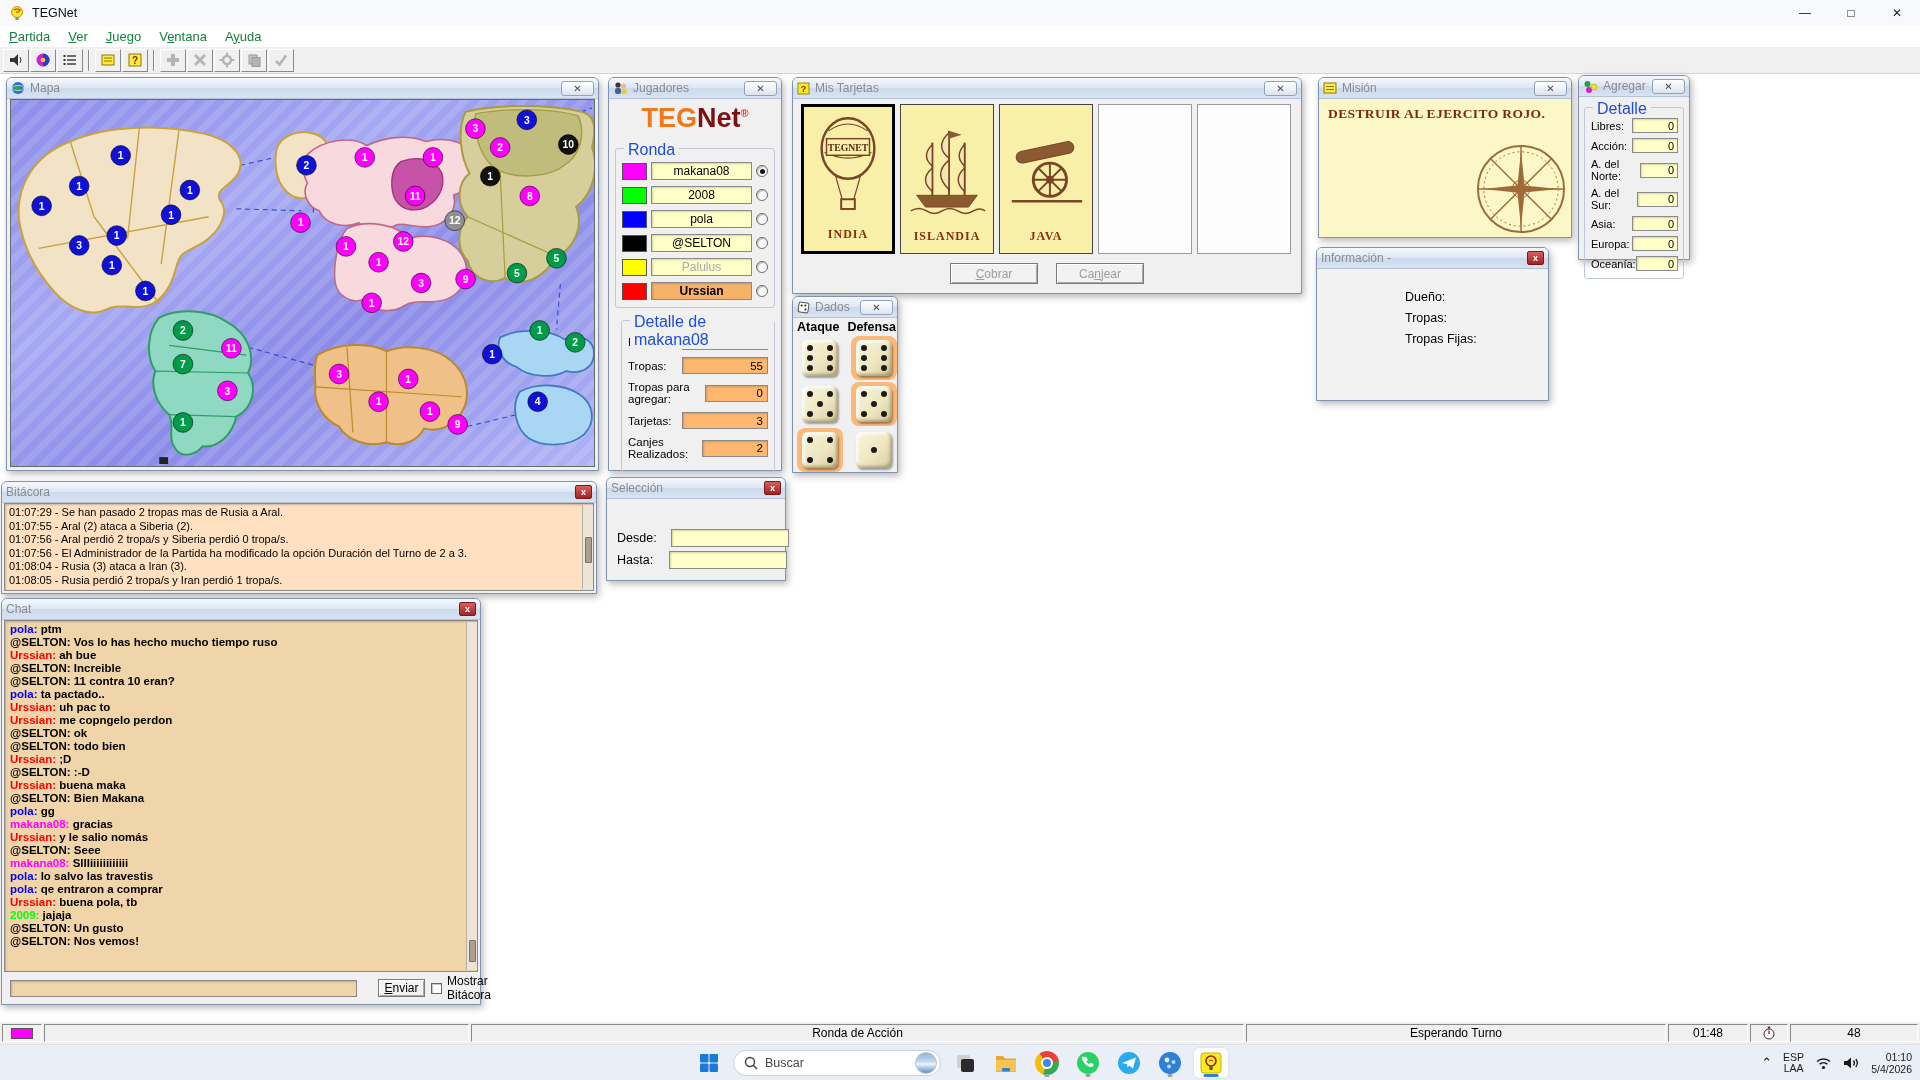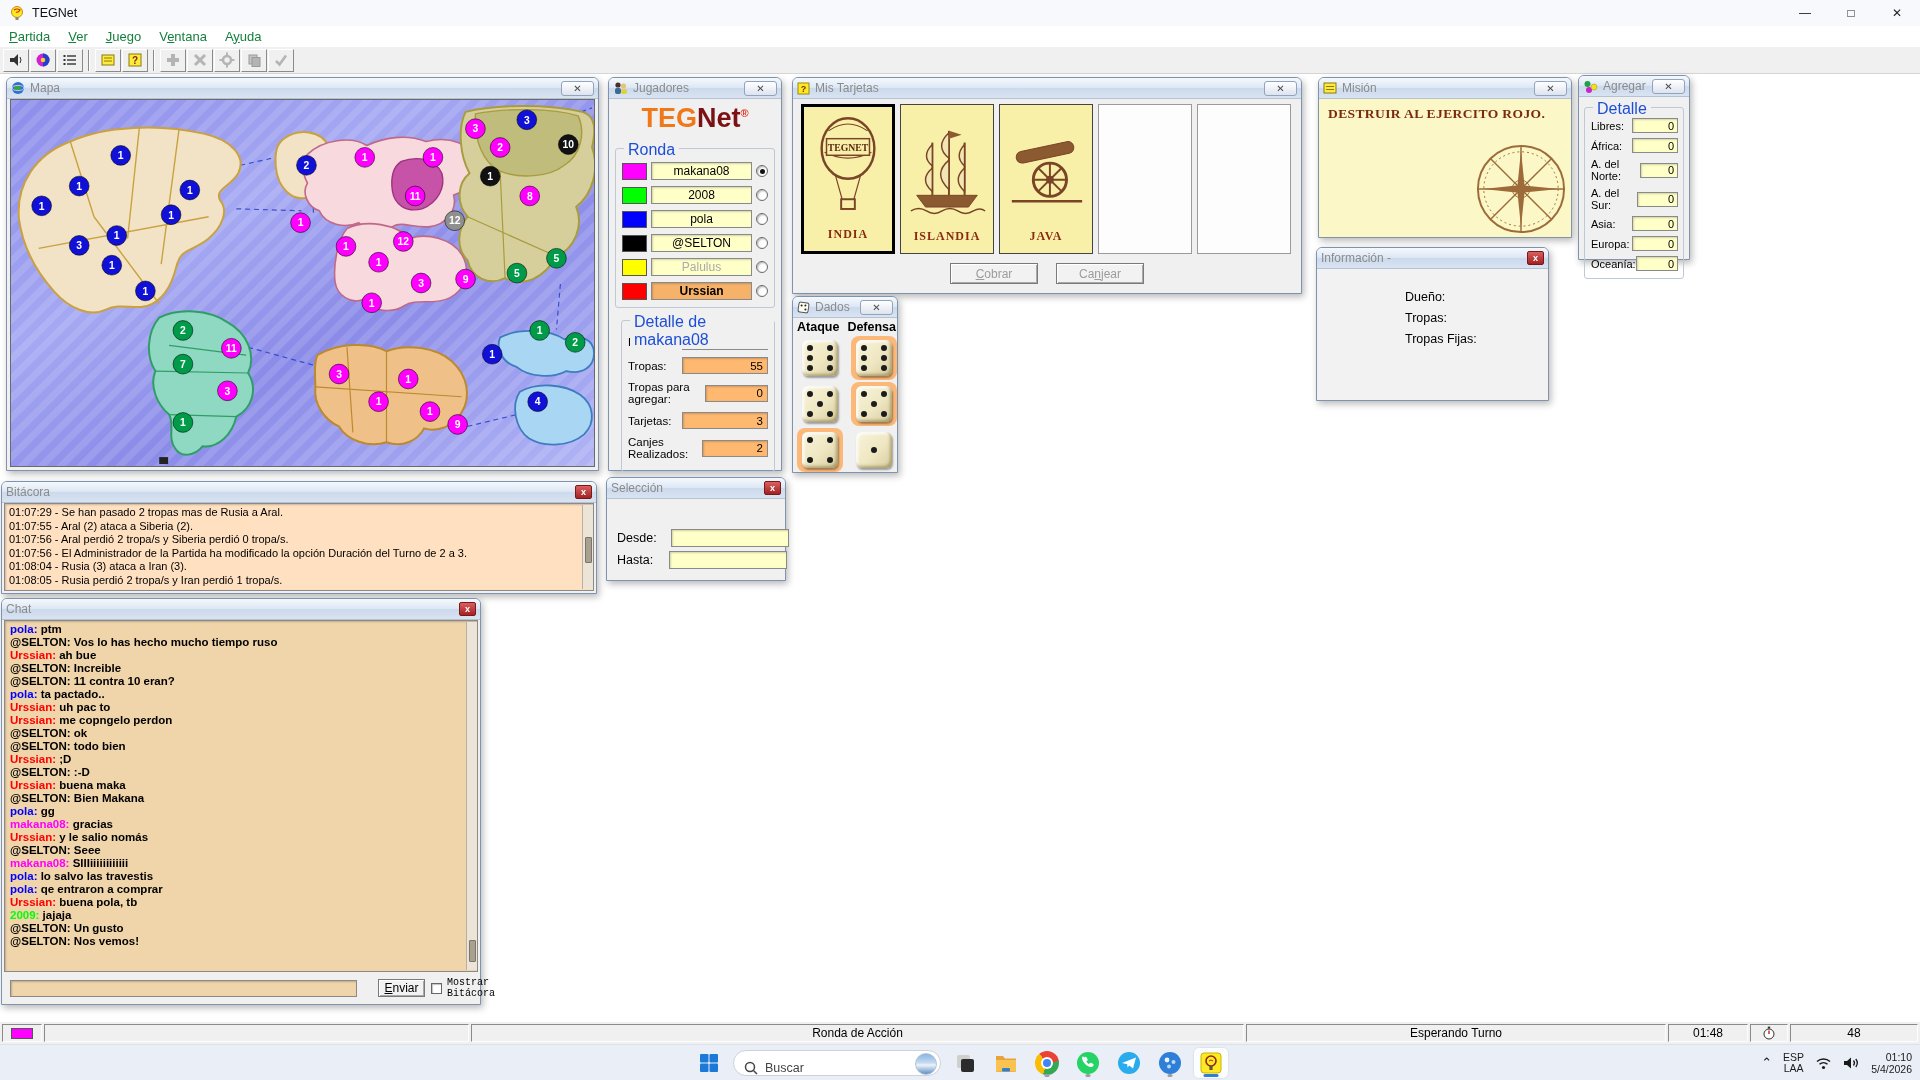--- a/index.html
+++ b/index.html
@@ -102,35 +102,35 @@
   .sel-row input { width:118px; height:18px; margin-left:12px; font-size:12px; outline:none; }
 
   
   .chat-body { position:absolute; left:2px; right:2px; top:21px; bottom:32px; background:#F0D4AA; border:1px solid #8A8A8A; box-shadow:inset 1px 1px 2px rgba(0,0,0,.2); padding:2px 16px 2px 5px; overflow:hidden; }
   .cline { font-size:11.5px; line-height:13px; font-weight:bold; color:#000; }
   .chat-scroll { top:23px; bottom:34px; }
   .chat-inrow { position:absolute; left:0; right:0; bottom:4px; height:24px; display:flex; align-items:center; }
   .chat-inrow input { position:absolute; left:8px; width:347px; height:17px; background:#F0D4AA; border:1px solid #8A8A8A; box-shadow:inset 1px 1px 2px rgba(0,0,0,.2); font-size:11.5px; outline:none; }
   .chat-send { position:absolute; left:376px; width:47px; height:18px; }
   .chk { position:absolute; left:429px; width:11px; height:11px; background:#FFF; border:1px solid #666; box-shadow:inset 1px 1px 1px rgba(0,0,0,.25); }
-  .chk-label { position:absolute; left:445px; font-size:10px;font-family:Liberation Mono, monospace; }
+  .chk-label { position:absolute; left:445px; font-size:12px; }
 
   
   .statusbar { position:absolute; left:0; right:0; top:1022px; height:22px; background:#F0F0F0; display:flex; gap:2px; padding:2px; }
   .spanel { border:1px solid; border-color:#8A8A8A #FDFDFD #FDFDFD #8A8A8A; display:flex; align-items:center; justify-content:center; font-size:12px; color:#000; }
   .chip { width:22px; height:11px; border:1px solid #555; }
 
   
   .taskbar { position:absolute; left:0; right:0; top:1044px; height:36px; background:#EAEEF6; border-top:1px solid #DCE1EA; }
   .tb-center { position:absolute; left:50%; top:0; transform:translateX(-50%); height:36px; display:flex; align-items:center; gap:7px; }
   .tb-icon { width:34px; height:30px; border-radius:5px; display:flex; align-items:center; justify-content:center; position:relative; }
   .tb-icon.active { background:rgba(255,255,255,.85); box-shadow:0 0 2px rgba(0,0,0,.15); }
   .rundot { position:absolute; bottom:1px; left:50%; transform:translateX(-50%); width:5px; height:3px; border-radius:2px; background:#9AA0A8; }
   .runbar { position:absolute; bottom:1px; left:50%; transform:translateX(-50%); width:15px; height:3px; border-radius:2px; background:#2D7FD8; }
-  .search-pill { height:26px; width:208px; border-radius:13px; background:#FFF; border:1px solid #CCD2DC; display:flex; align-items:flex-end; gap:7px; padding:0 3px 0 10px; font-size:12.5px; color:#444; }
+  .search-pill { height:26px; width:208px; border-radius:13px; background:#FFF; border:1px solid #CCD2DC; display:flex; align-items:center; gap:7px; padding:0 3px 0 10px; font-size:12.5px; color:#444; }
   .search-img { margin-left:auto; width:22px; height:22px; border-radius:50%; background:linear-gradient(#86B4E2 0%,#C8DCF0 45%,#EEF4FA 55%,#5E8EC4 100%); border:1px solid #B8C4D4; }
   .tb-tray { position:absolute; right:8px; top:0; height:36px; display:flex; align-items:center; gap:11px; }
   .lang { font-size:10.5px; line-height:11.5px; text-align:center; color:#1A1A1A; }
   .clock { font-size:10.5px; line-height:12.5px; text-align:right; color:#1A1A1A; }
   .chev { font-size:13px; color:#1A1A1A; transform:translateY(-1px); }
 </style>
 </head>
 <body>
 
 <div class="main-titlebar">
@@ -665,21 +665,21 @@
   </div>
   <div class="group agr-group">
     <span class="glabel">Detalle</span>
     <div id="agregar-rows">
   <div class="arow">
     <span class="lbl">Libres:</span>
     <span class="val yfield">0</span>
   </div>
 
   <div class="arow">
-    <span class="lbl">África:</span>
+    <span class="lbl">Acción:</span>
     <span class="val yfield">0</span>
   </div>
 
   <div class="arow">
     <span class="lbl">A. del Norte:</span>
     <span class="val yfield">0</span>
   </div>
 
   <div class="arow">
     <span class="lbl">A. del Sur:</span>

